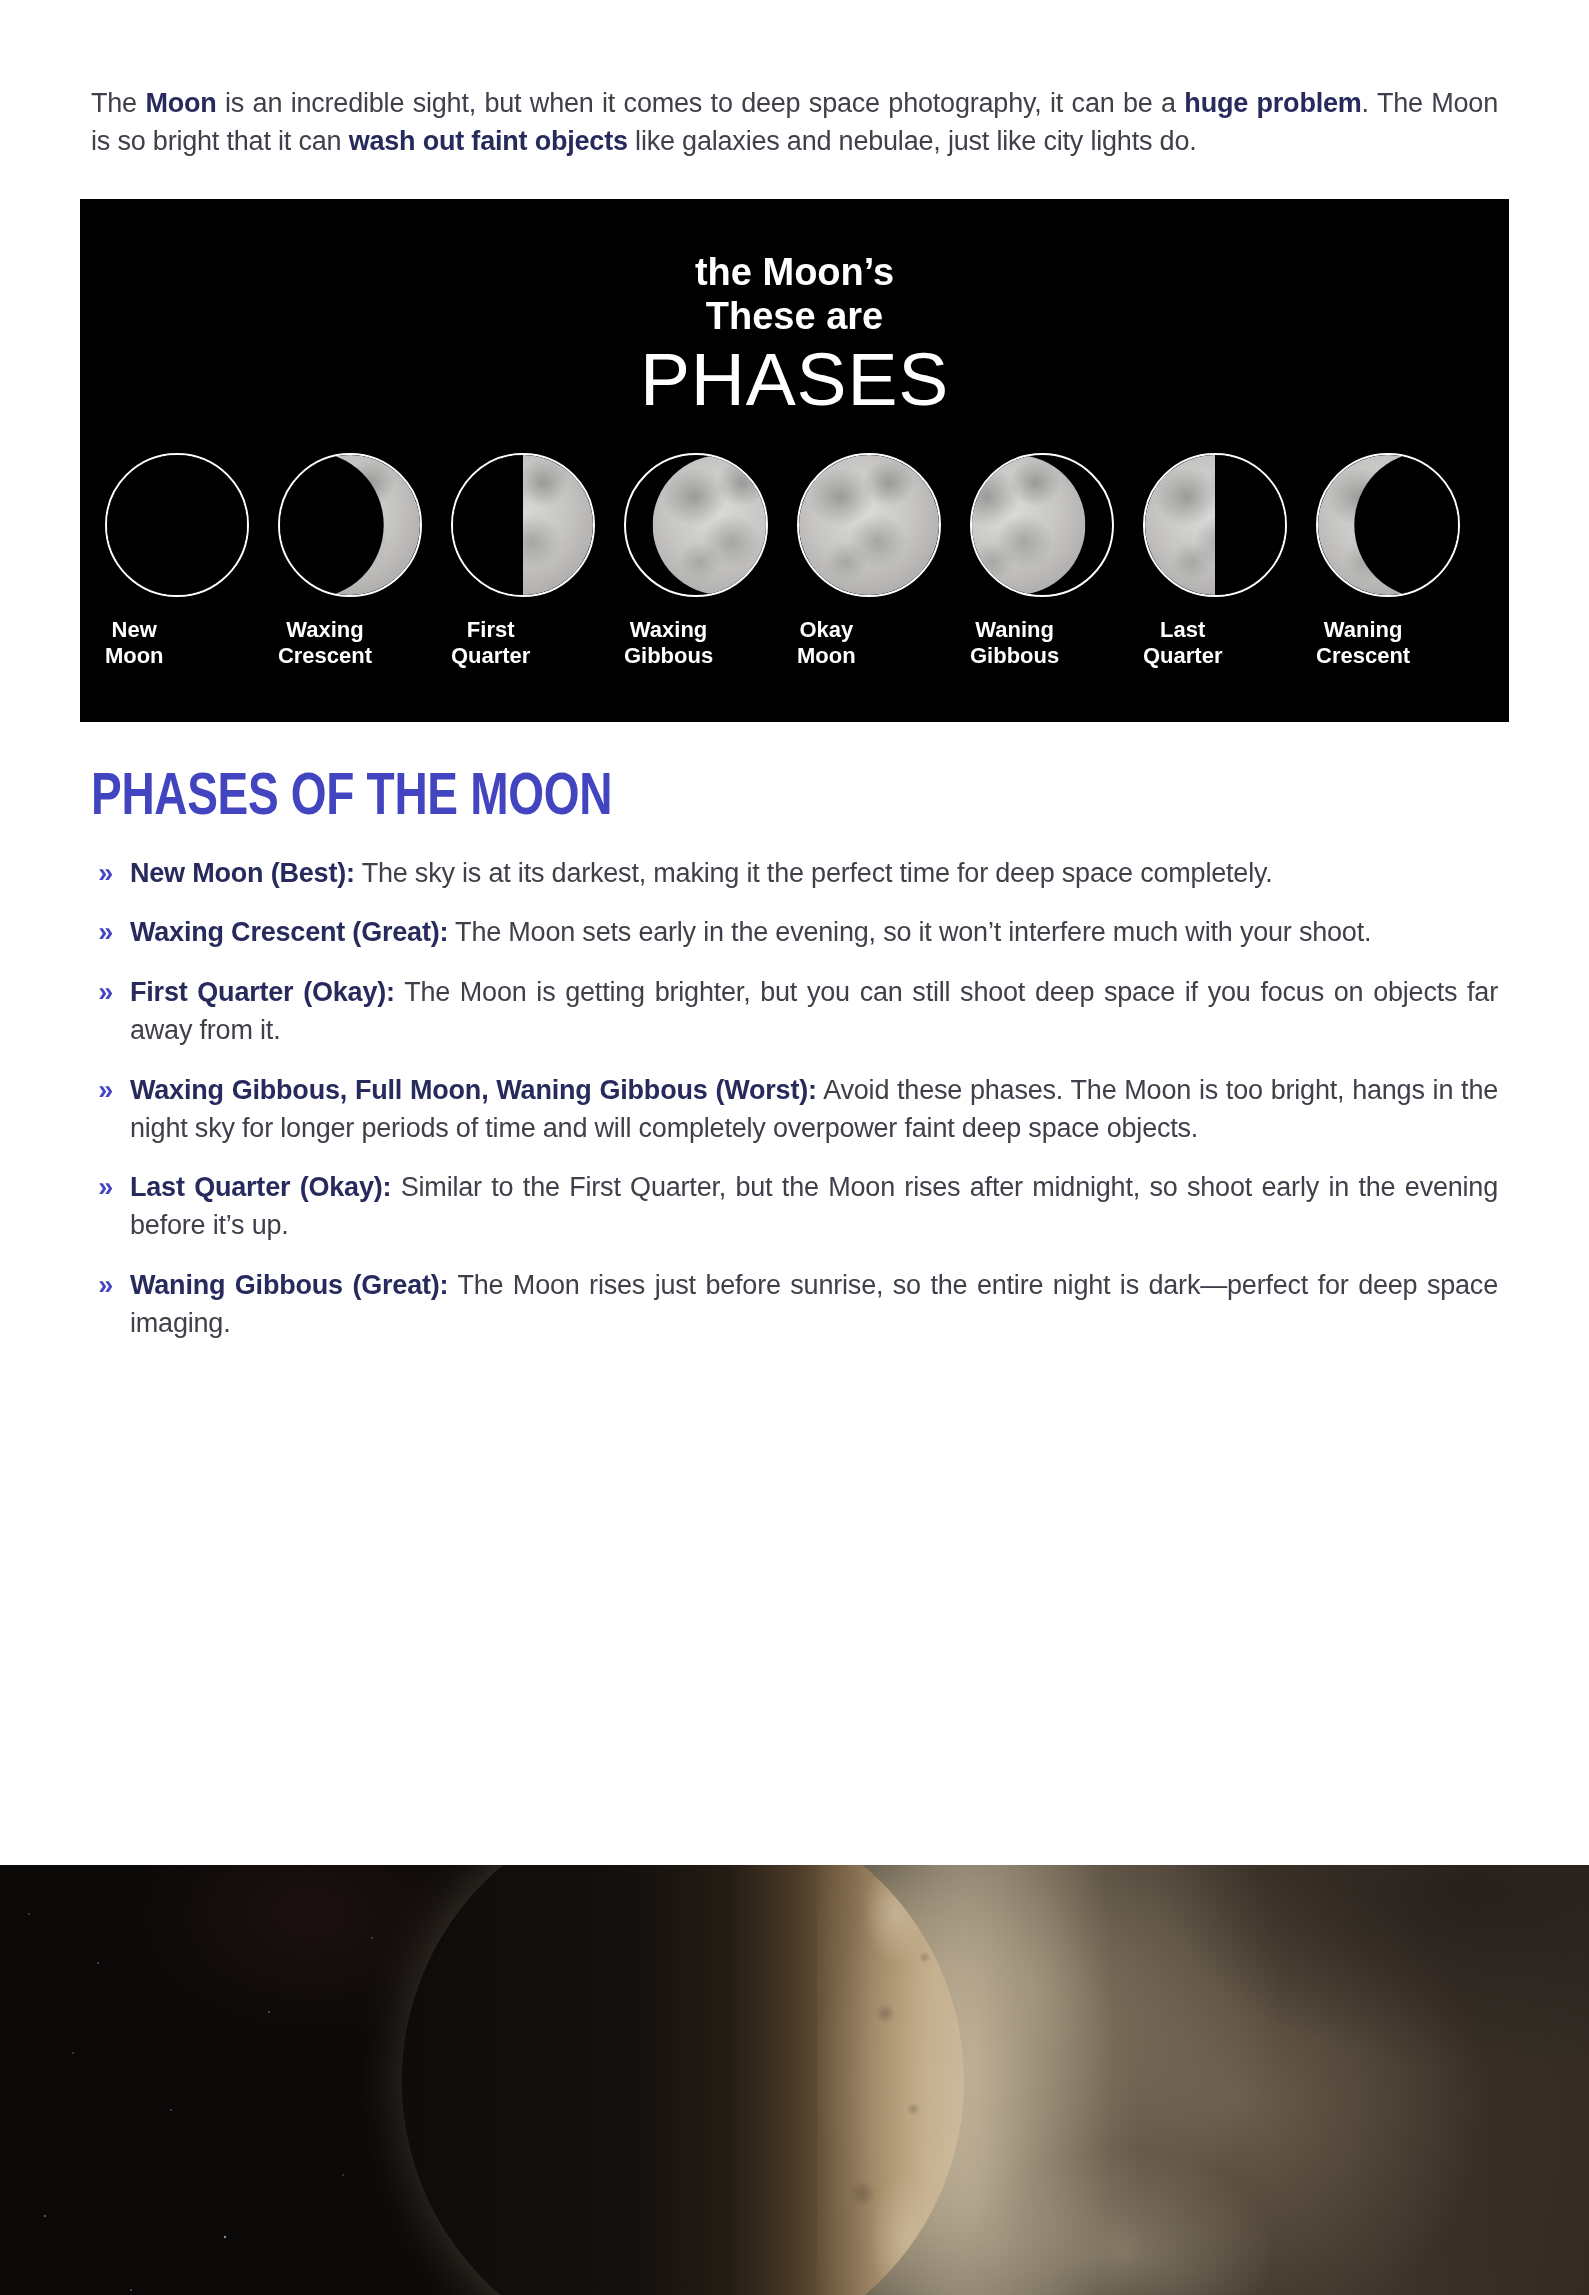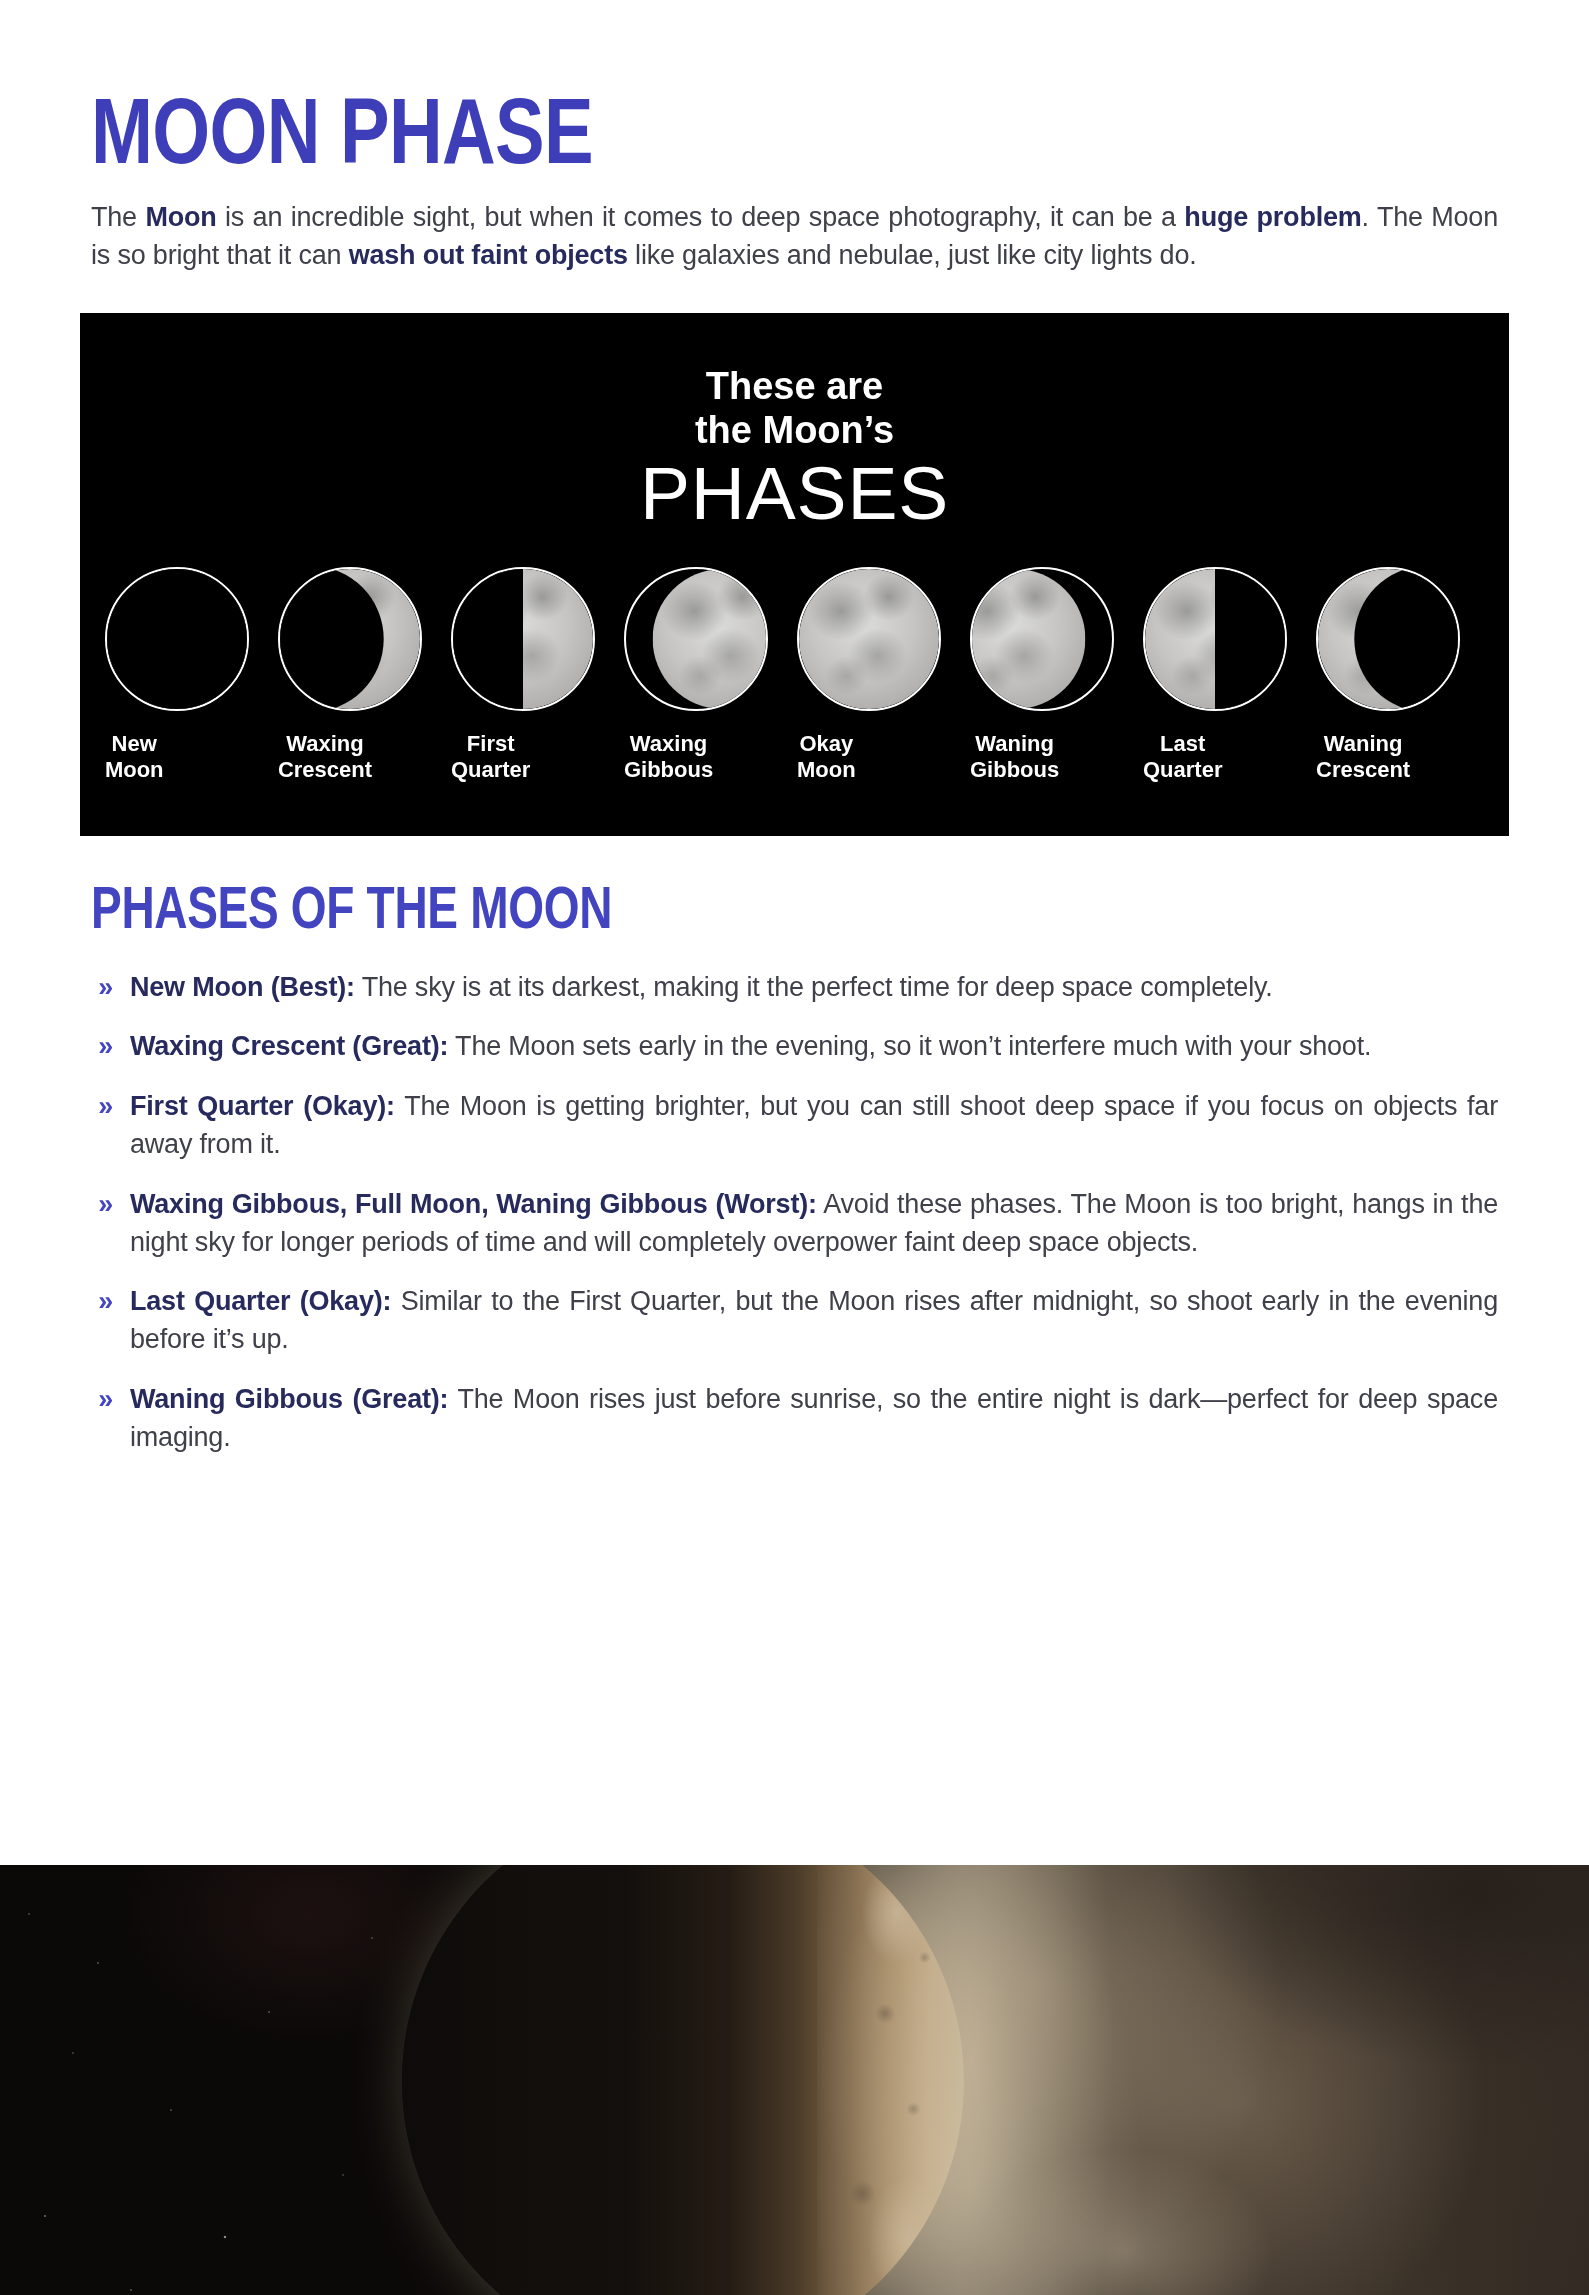--- a/index.html
+++ b/index.html
@@ -126,28 +126,27 @@
       radial-gradient(212px 147px at 40% 90%, rgba(220,206,178,.40), transparent 70%),
       radial-gradient(425px 588px at 92% 62%, rgba(55,46,38,.85),  transparent 78%),
       linear-gradient(90deg, rgba(120,104,84,0) 0%, rgba(110,96,78,.50) 30%, rgba(78,66,54,.80) 75%, #2e2720 100%);
   }
 </style>
 </head>
 <body>
 
 <div class="content">
 
-  <h1 class="page-title"><span class="squeeze">MOON PHASE</span></h1>
 
   <p class="intro bodytext"><span>The </span><span class="emph">Moon</span><span> is an incredible sight, but when it comes to deep space photography, it can be a </span><span class="emph">huge problem</span><span>. The Moon is so bright that it can </span><span class="emph">wash out faint objects</span><span> like galaxies and nebulae, just like city lights do.</span></p>
 
   <div class="figure">
     <div class="fig-head">
+      <div class="fig-line">the Moon’s</div>
       <div class="fig-line">These are</div>
-      <div class="fig-line">the Moon’s</div>
       <div class="fig-big">PHASES</div>
     </div>
     <div class="phases-row">
 
       <div class="phase-cell">
         <div class="moon m-new">
             <div class="lit"></div>
             <div class="shade"></div>
           </div>
         <div class="phase-label">

